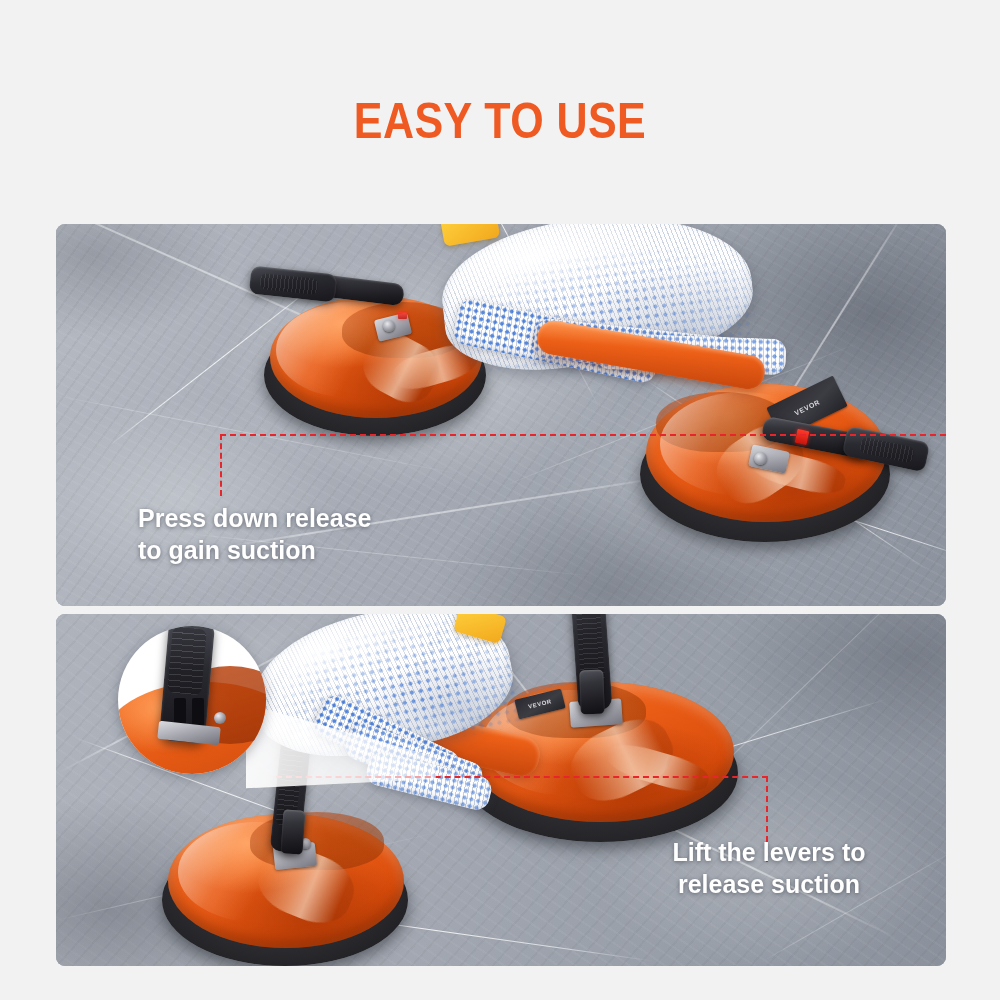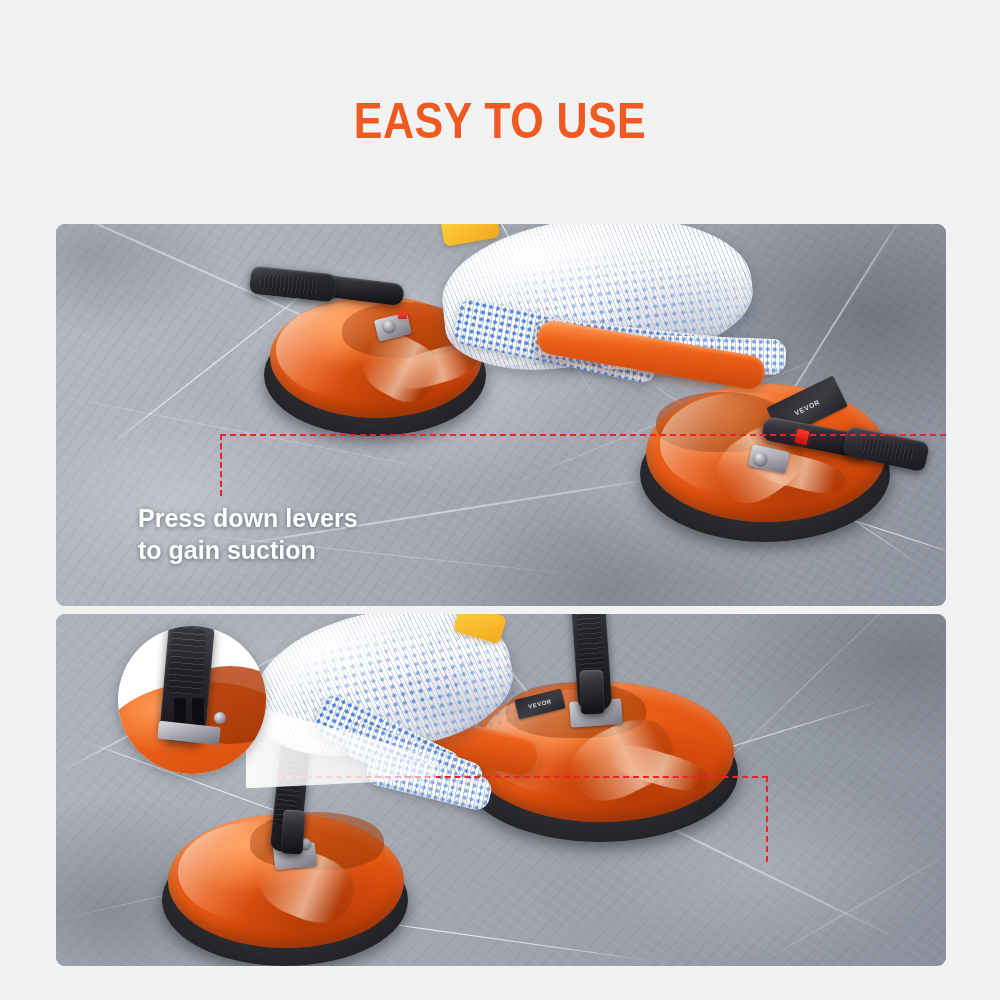--- a/index.html
+++ b/index.html
@@ -319,21 +319,21 @@
     </div>
 
     <div style="position:absolute; left:480px; top:114px; width:230px; height:34px;
                 transform:rotate(10deg); border-radius:16px;
                 background:linear-gradient(175deg,#ff9a54 0%,#ec5f17 40%,#c7460c 100%);
                 box-shadow:0 4px 10px rgba(120,40,6,0.4), inset 0 2px 4px rgba(255,200,165,0.45);"></div>
 
     <div class="dash-h" style="left:164px; top:210px; width:726px;"></div>
     <div class="dash-v" style="left:164px; top:210px; height:62px;"></div>
 
-    <div class="caption" style="left:82px; top:278px; text-align:left;">Press down levers
+    <div class="caption" style="left:82px; top:278px; text-align:left;">Press down release
 to gain suction</div>
   </div>
 
   <div class="panel" id="panel2">
     <div class="stone" style="background-image:
            radial-gradient(ellipse 34% 48% at 30% 26%, rgba(255,255,255,0.26), rgba(255,255,255,0) 64%),
            radial-gradient(ellipse 30% 42% at 80% 72%, rgba(255,255,255,0.18), rgba(255,255,255,0) 66%),
            radial-gradient(ellipse 32% 46% at 6% 84%, rgba(66,71,82,0.34), rgba(66,71,82,0) 70%),
            radial-gradient(ellipse 30% 40% at 96% 12%, rgba(66,71,82,0.30), rgba(66,71,82,0) 72%),
            repeating-linear-gradient(34deg, rgba(255,255,255,0.04) 0 2px, rgba(0,0,0,0) 2px 10px),
@@ -398,20 +398,22 @@
     <div class="finger" style="left:288px; top:128px; width:140px; height:38px; transform:rotate(20deg);">
       <div class="dots tight" style="opacity:.7;"></div>
     </div>
     <div class="finger" style="left:310px; top:150px; width:126px; height:34px; transform:rotate(14deg);">
       <div class="dots tight" style="opacity:.55;"></div>
     </div>
 
     <div class="dash-h" style="left:220px; top:162px; width:492px;"></div>
     <div class="dash-v" style="left:710px; top:162px; height:86px;"></div>
 
+    <div class="caption" style="left:558px; top:222px; width:310px; text-align:center;">Lift the levers to
+release suction</div>
   </div>
 
   <div id="mag-cone"></div>
   <div id="mag-circle">
 
     <div style="position:absolute; left:-18px; top:56px; width:210px; height:130px; border-radius:50% 50% 44% 44%;
                 background:
                   radial-gradient(ellipse 60% 60% at 30% 20%, #ff9c57 0%, rgba(255,156,87,0) 58%),
                   linear-gradient(160deg,#f4732a 0%,#e55a14 46%,#c2450a 100%);"></div>
     <div style="position:absolute; left:52px; top:40px; width:120px; height:78px; border-radius:50%;

